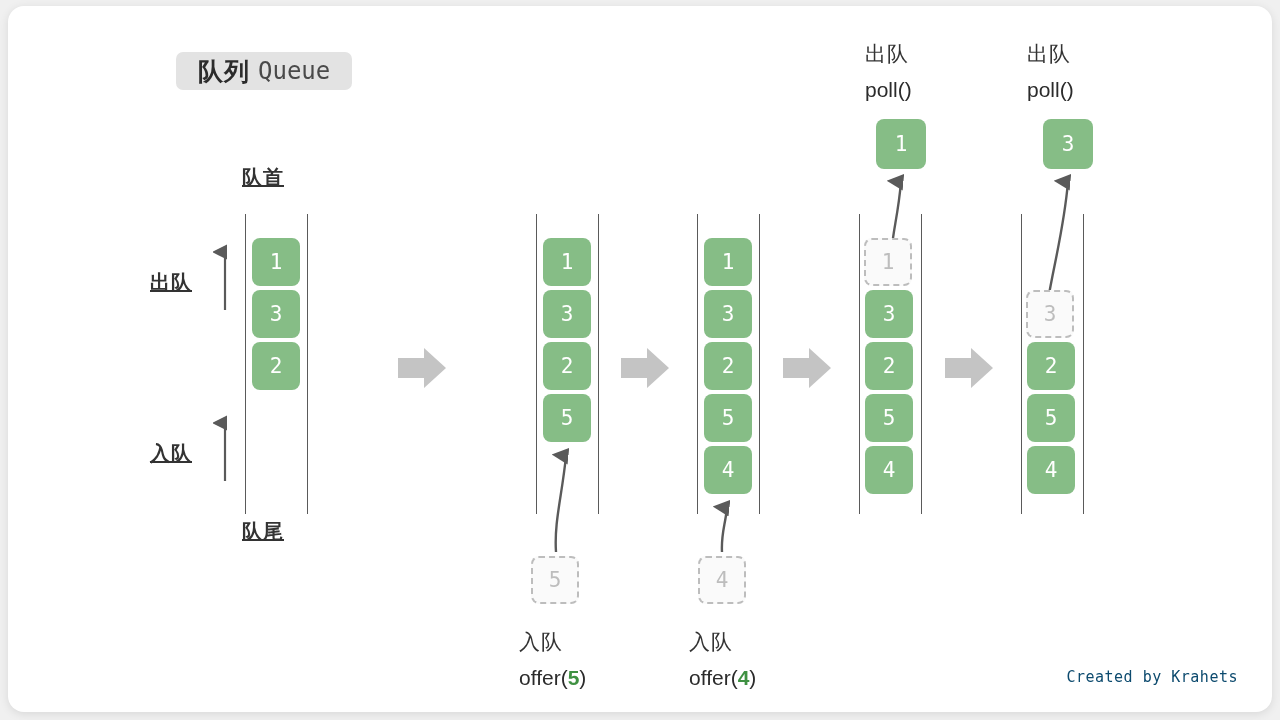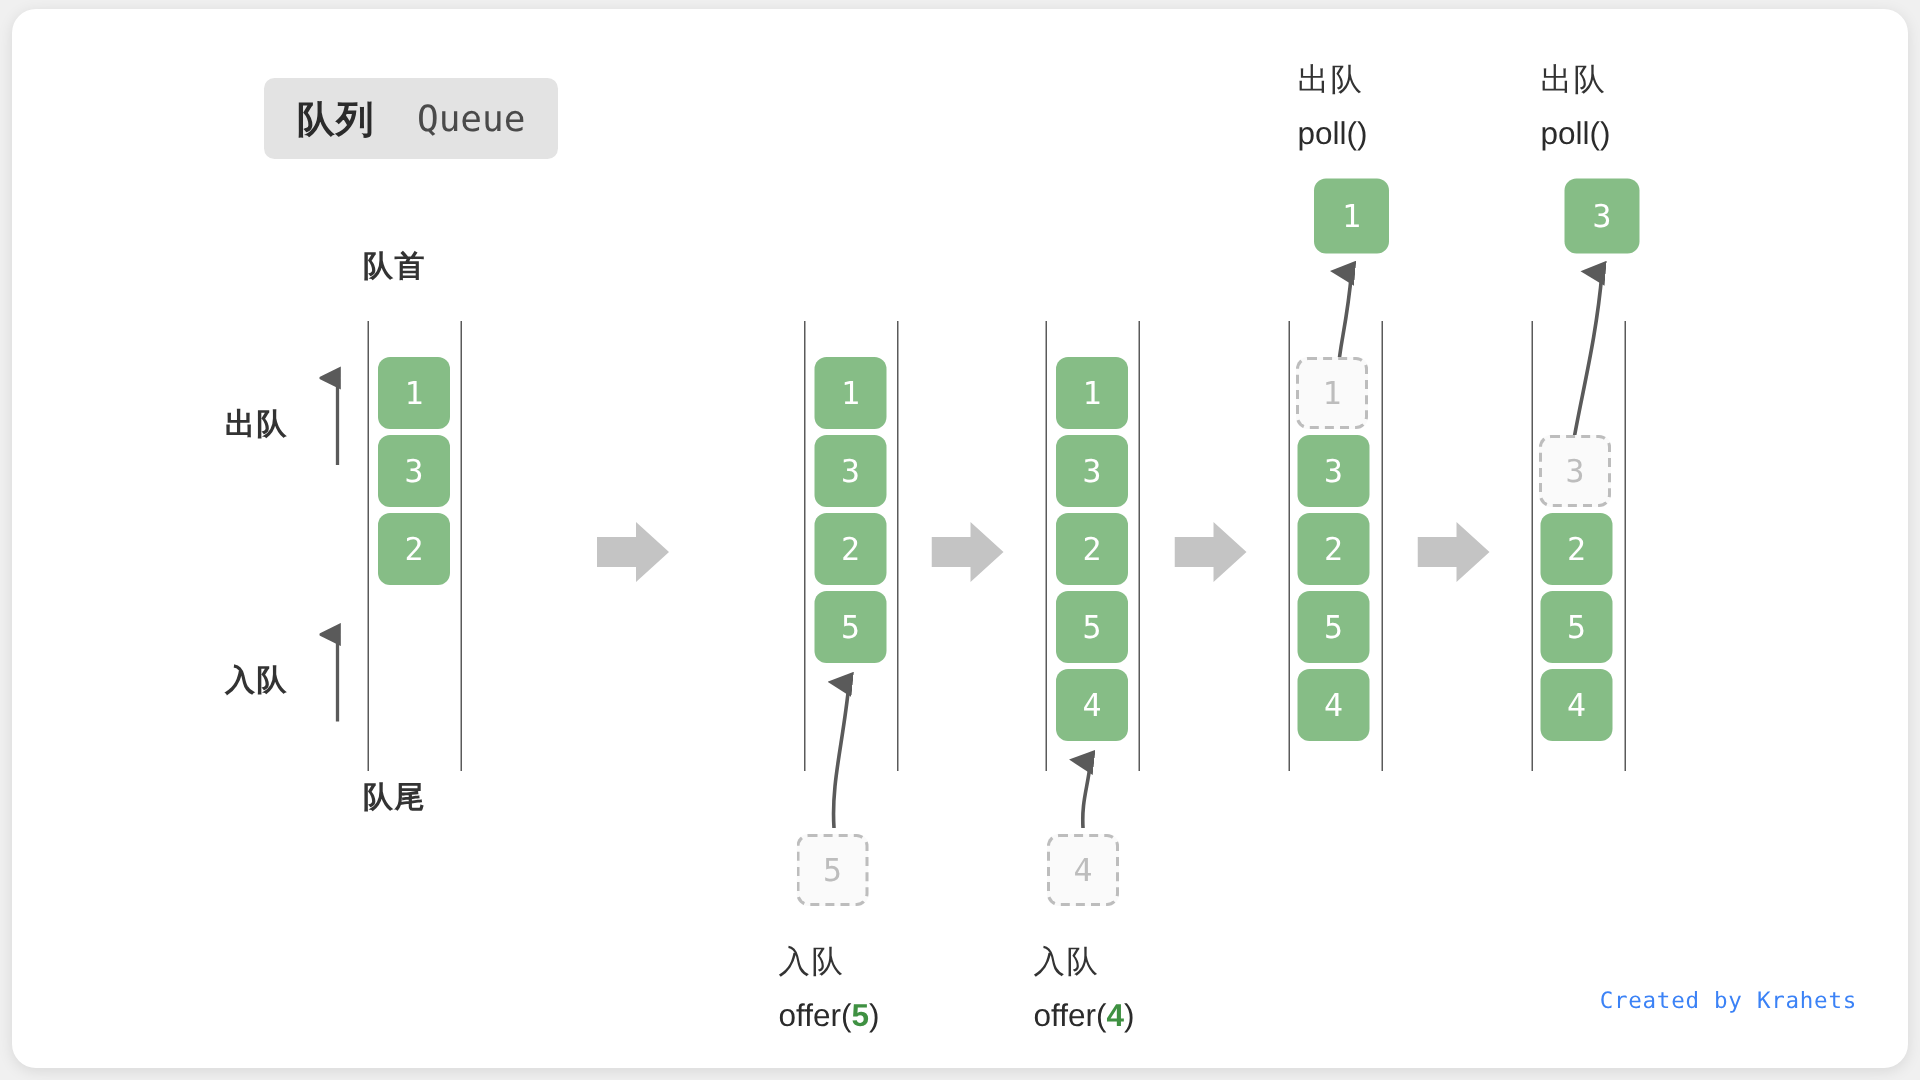--- a/index.html
+++ b/index.html
@@ -24,27 +24,27 @@
     background: #ffffff;
     border-radius: 16px;
     box-shadow: 0 2px 10px rgba(0,0,0,0.10);
   }
 
   
   #title-badge {
     position: absolute;
     left: 168px;
     top: 46px;
-    height: 54px;
+    height: 38px;
     padding: 0 22px;
     background: #e3e3e3;
     border-radius: 7px;
     display: flex;
     align-items: center;
-    gap: 28px;
+    gap: 8px;
   }
   #title-badge .cn {
     font-size: 25px;
     font-weight: bold;
     color: #2b2b2b;
     letter-spacing: 1px;
   }
   #title-badge .en {
     font-family: "DejaVu Sans Mono", "Liberation Mono", monospace;
     font-size: 24px;
@@ -52,20 +52,21 @@
   }
 
   
   .cn-label {
     position: absolute;
     font-size: 20px;
     font-weight: bold;
     color: #333333;
     white-space: nowrap;
     letter-spacing: 1px;
+    text-decoration: underline;
   }
   .op-caption {
     position: absolute;
     white-space: nowrap;
     line-height: 36px;
   }
   .op-caption .cn {
     display: block;
     font-size: 21px;
     color: #333333;
@@ -117,24 +118,24 @@
   
   .step-arrow { position: absolute; }
 
   
   .curve { position: absolute; overflow: visible; }
 
   
   #watermark {
     position: absolute;
     right: 34px;
-    bottom: 36px;
+    bottom: 26px;
     font-family: "DejaVu Sans Mono", "Liberation Mono", monospace;
     font-size: 15px;
-    color: #3b82f6;
+    color: #0c4a6e;
     letter-spacing: 0.5px;
   }
 </style>
 </head>
 <body>
 
 <div id="stage">
   <div id="card">
 
     <div id="title-badge">

